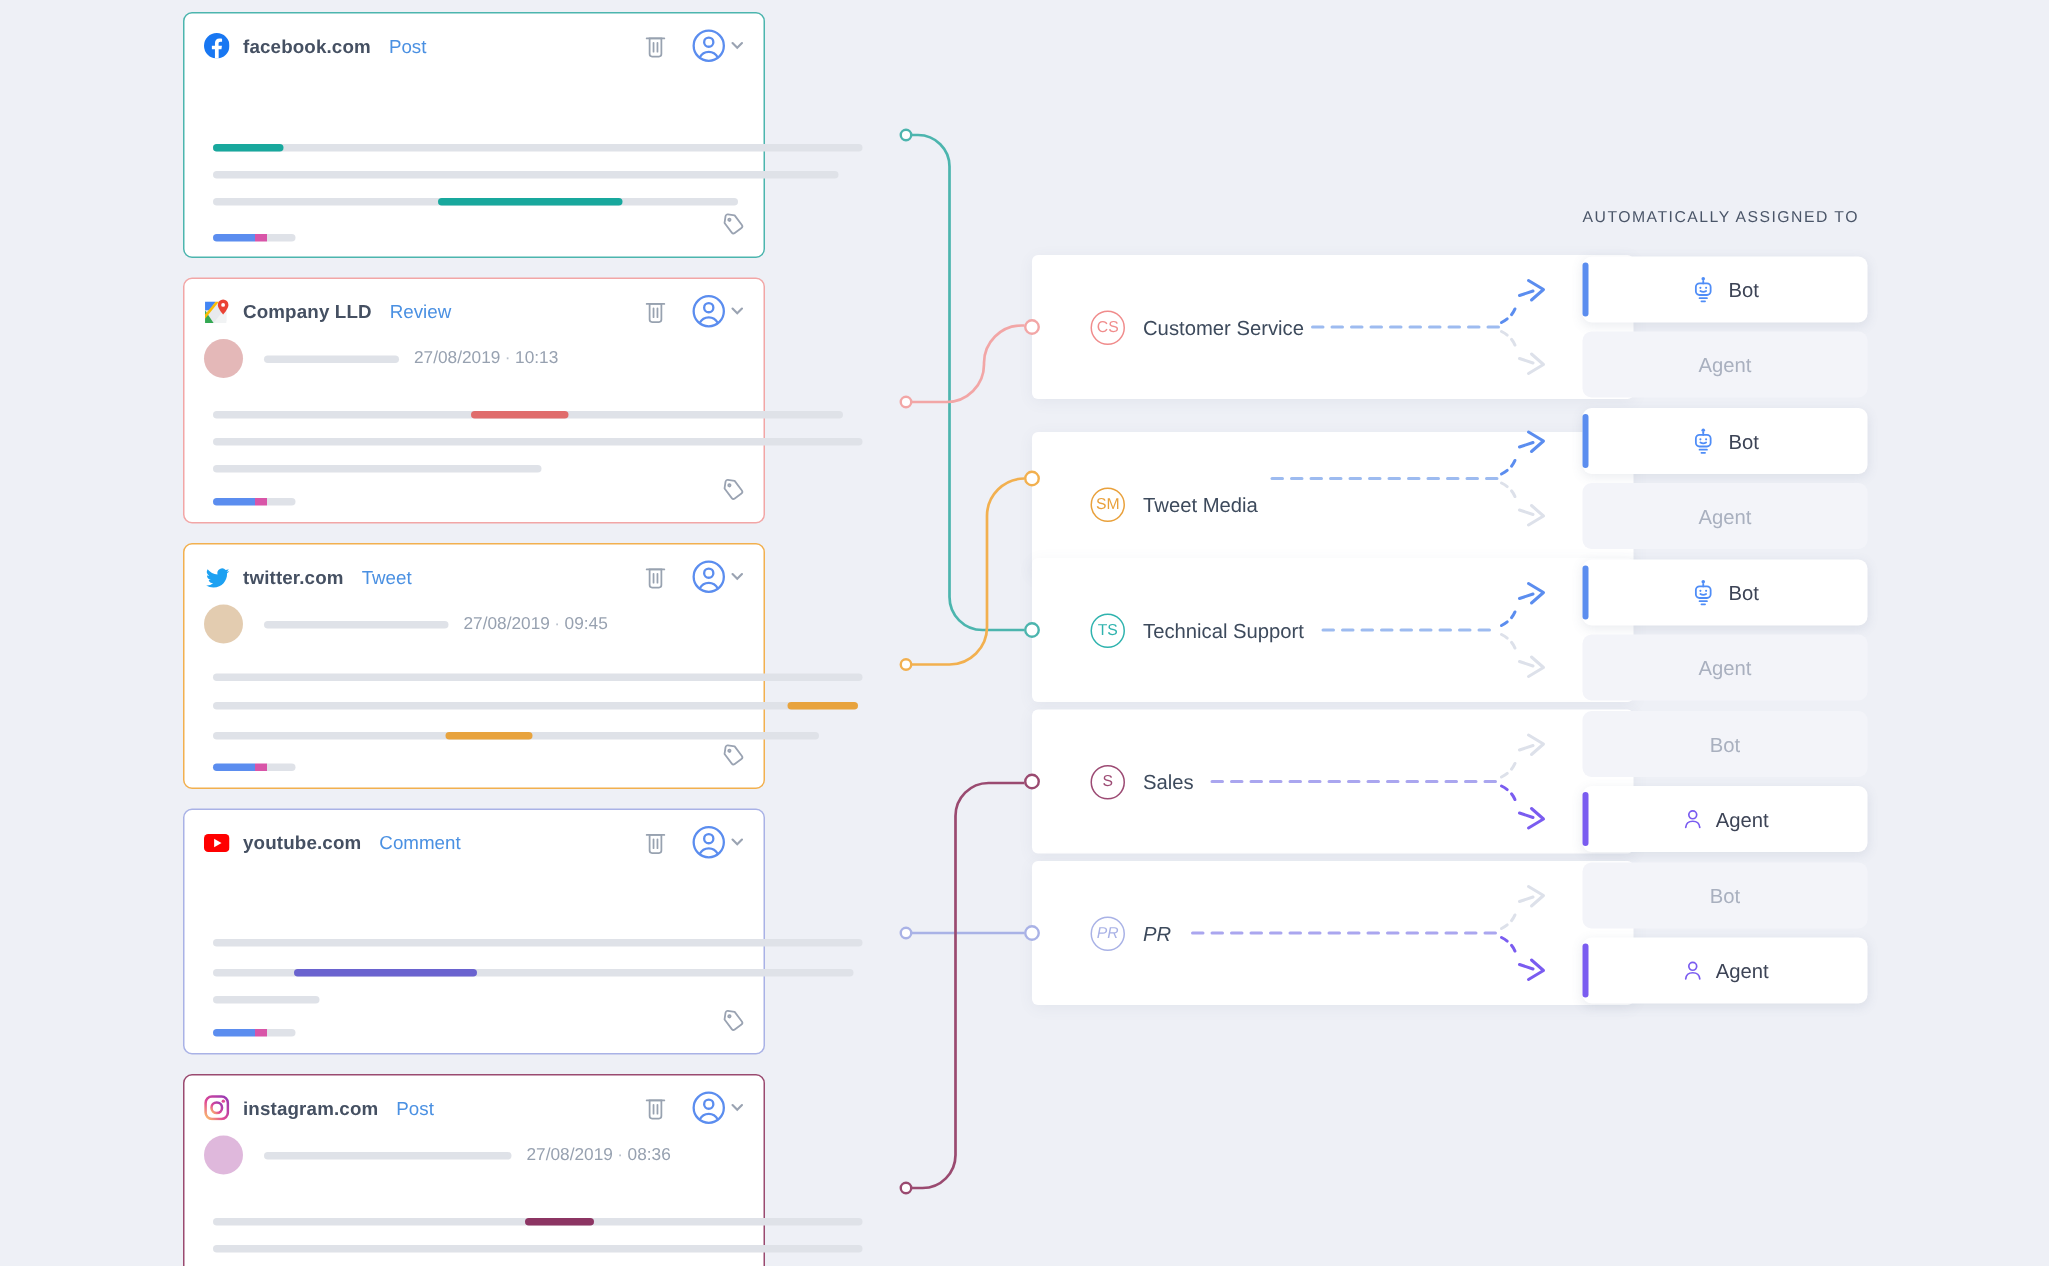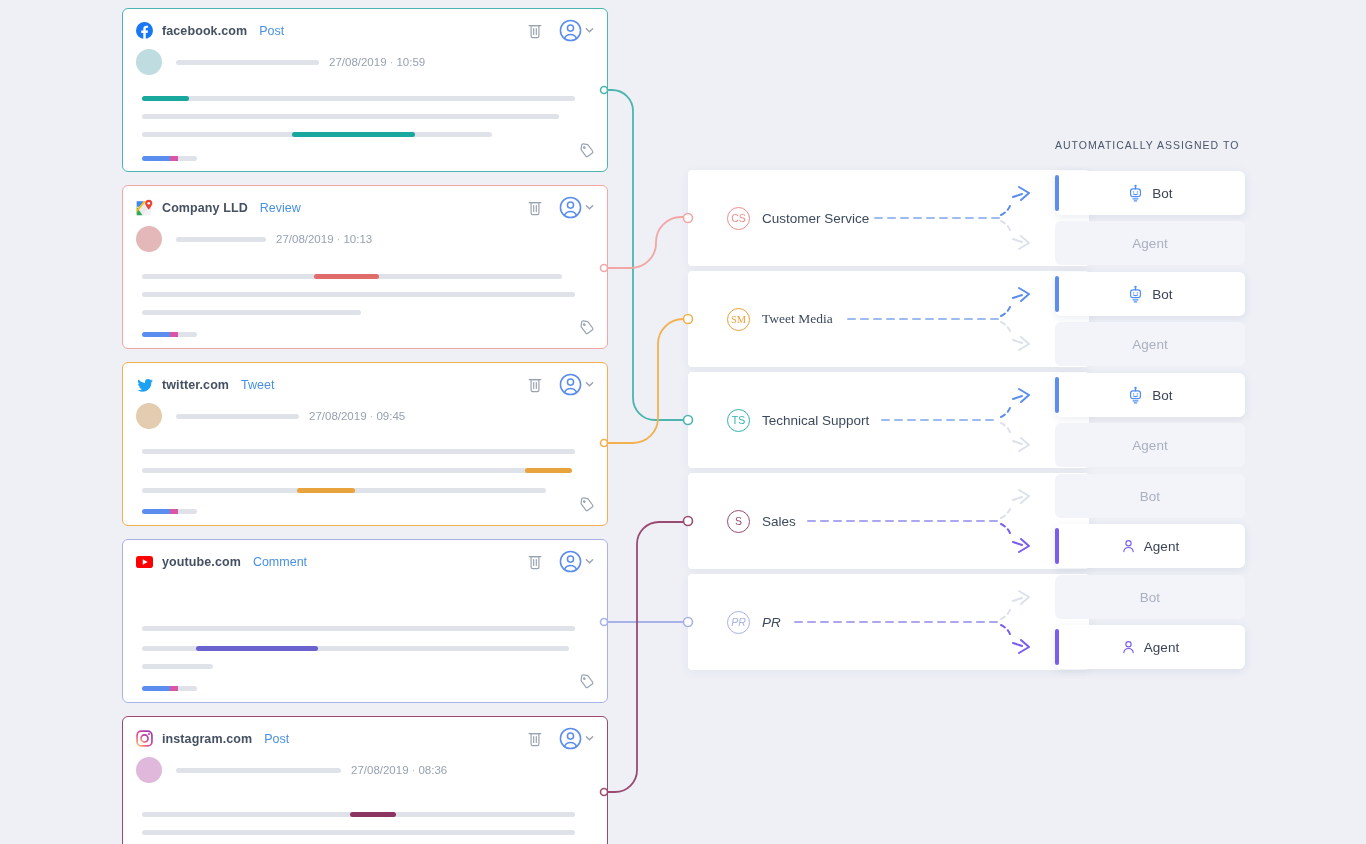--- a/index.html
+++ b/index.html
@@ -6,21 +6,21 @@
   body{
     width:1366px;height:844px;position:relative;overflow:hidden;
     background:#eef0f6;
     font-family:"Liberation Sans", sans-serif;
     -webkit-font-smoothing:antialiased;
   }
   #stage{position:absolute;inset:0;}
   svg.connectors{position:absolute;left:0;top:0;z-index:3;pointer-events:none;}
 
   
-  .post-card{position:absolute;width:486px;height:164px;background:#fff;
+  .post-card{position:absolute;width:388px;height:164px;background:#fff;
     border:1.5px solid #ccc;border-radius:6px;box-sizing:border-box;z-index:2;}
   .post-header{display:flex;align-items:center;padding:10px 13px 0 13px;}
   .picon{width:17px;height:17px;display:inline-flex;align-items:center;justify-content:center;flex:0 0 auto;}
   .ptitle{margin-left:9px;font-size:12.5px;font-weight:700;color:#455062;letter-spacing:.1px;}
   .plink{margin-left:12px;font-size:12.5px;color:#4a90e2;text-decoration:none;cursor:pointer;}
   .hspacer{flex:1;}
   .icon-btn{display:inline-flex;align-items:center;cursor:pointer;}
   .icon-btn.trash{margin-right:16px;}
   .chev{margin-left:3px;display:inline-flex;}
   .post-meta{position:absolute;left:13px;top:40px;display:flex;align-items:center;}
@@ -82,27 +82,20 @@
             <circle cx="12" cy="9.5" r="3.2"></circle>
             <path d="M5.8 20a7 7 0 0 1 12.4 0"></path>
           </svg>
         </span>
       <span class="chev">
           <svg width="9" height="7" viewBox="0 0 10 7" fill="none" stroke="#9aa3b2" stroke-width="1.6" stroke-linecap="round">
             <path d="M1.5 1.5L5 5l3.5-3.5"></path>
           </svg>
         </span>
     </div>
-    <div class="post-meta">
-      <span class="avatar" style="background: rgb(191, 220, 224);"></span>
-      <span class="name-bar" style="width: 143px;"></span>
-      <span class="pdate">
-        <span>27/08/2019</span><span class="dot">·</span><span>10:59</span>
-      </span>
-    </div>
     <span class="tag-icon"><svg width="17" height="17" viewBox="0 0 24 24" fill="none" stroke="#9aa3b2" stroke-width="1.7" stroke-linejoin="round" transform="rotate(8)">
           <path d="M20.6 11.5l-8-8H6.2a2 2 0 0 0-2 2v6.4l8 8a2 2 0 0 0 2.8 0l5.6-5.6a2 2 0 0 0 0-2.8z"></path>
           <circle cx="8.3" cy="8.3" r="1.1"></circle>
         </svg></span>
   <div class="skel" style="top: 87px; width: 433px;">
         <span class="skel-seg" style="left: 0px; width: 47px; background: rgb(24, 168, 157);"></span>
       </div>
       <div class="skel" style="top: 105px; width: 417px;"></div>
       <div class="skel" style="top: 123px; width: 350px;">
         <span class="skel-seg" style="left: 150px; width: 123px; background: rgb(24, 168, 157);"></span>
@@ -320,21 +313,21 @@
 
   <div class="skel" style="top: 95px; width: 433px;">
         <span class="skel-seg" style="left: 208px; width: 46px; background: rgb(140, 53, 99);"></span>
       </div>
       <div class="skel" style="top: 113px; width: 433px;"></div>
     </div>
     <div class="cat-card" style="top: 170px;">
     <span class="cat-badge" style="border-color: rgb(240, 140, 140); color: rgb(240, 140, 140);">CS</span>
     <span class="cat-label">Customer Service</span>
   </div>
-    <div class="cat-card" style="top: 271px; font-family: Liberation Serif, serif;">
+    <div class="cat-card" style="top: 288px;">
     <span class="cat-badge" style="border-color: rgb(233, 161, 60); color: rgb(233, 161, 60);">SM</span>
     <span class="cat-label">Tweet Media</span>
   </div>
     <div class="cat-card" style="top: 372px;">
     <span class="cat-badge" style="border-color: rgb(47, 179, 174); color: rgb(47, 179, 174);">TS</span>
     <span class="cat-label">Technical Support</span>
   </div>
     <div class="cat-card" style="top: 473px;">
     <span class="cat-badge" style="border-color: rgb(156, 74, 115); color: rgb(156, 74, 115);">S</span>
     <span class="cat-label">Sales</span>

